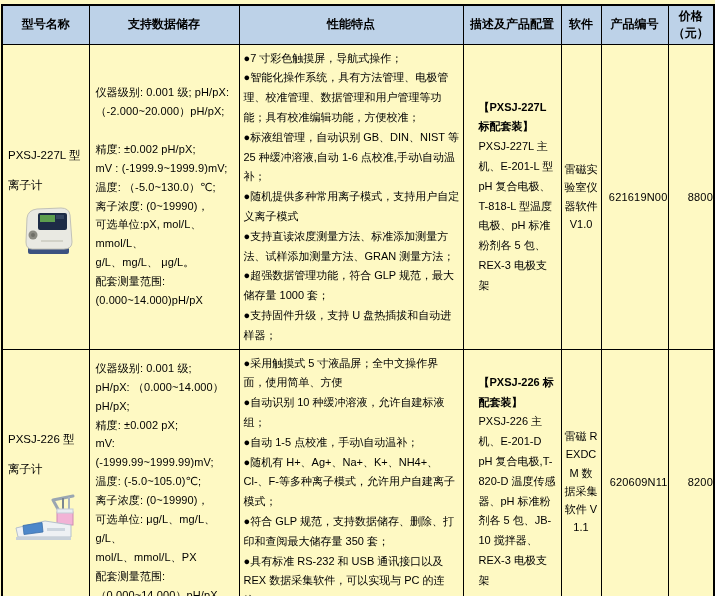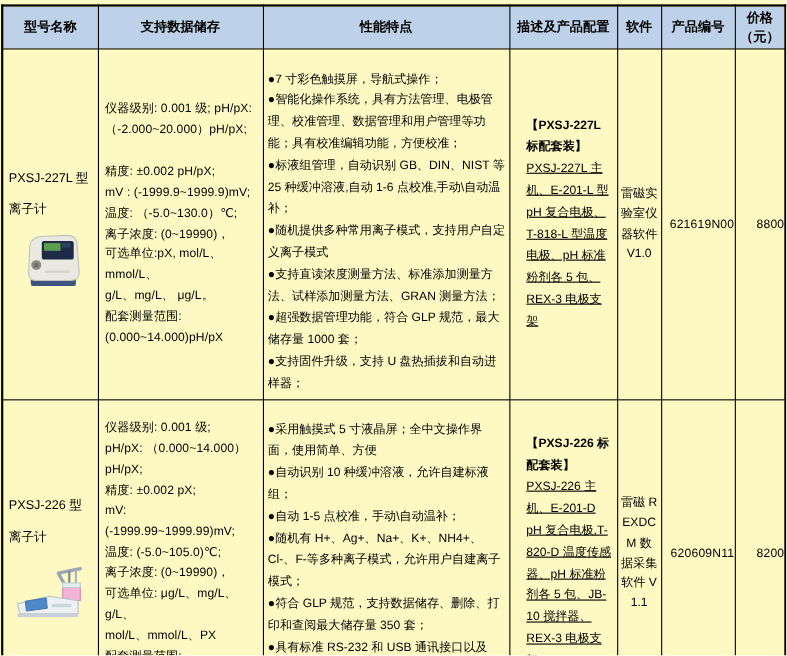--- a/index.html
+++ b/index.html
@@ -48,32 +48,32 @@
   
   td.params-cell { padding: 4px 2px 4px 6px; }
   .params-text {
     font-size: 11px;
     line-height: 1.72;
     white-space: pre-line;
     letter-spacing: 0.1px;
   }
 
   
-  td.features-cell { padding: 18px 3px 3px 4px; vertical-align: top; }
+  td.features-cell { padding: 4px 3px 3px 4px; vertical-align: top; }
   .features-text {
     font-size: 11px;
     line-height: 1.8;
     white-space: pre-line;
     text-align: left;
   }
 
   
   td.config-cell { padding: 4px 4px 4px 15px; }
   .config-title { font-size: 11px; font-weight: bold; line-height: 1.8; white-space: pre-line; }
-  .config-body  { font-size: 11px; line-height: 1.8; white-space: pre-line; text-decoration: underline; }
+  .config-body  { font-size: 11px; line-height: 1.8; white-space: pre-line; }
 
   
   td.software-cell { padding: 18px 3px; text-align: center; }
   .software-text { font-size: 11px; line-height: 1.65; word-break: break-all; }
 
   
   td.number-cell, td.price-cell { text-align: right; }
   .number-text, .price-text { font-size: 11px; letter-spacing: 0.2px; }
 </style>
 </head>

